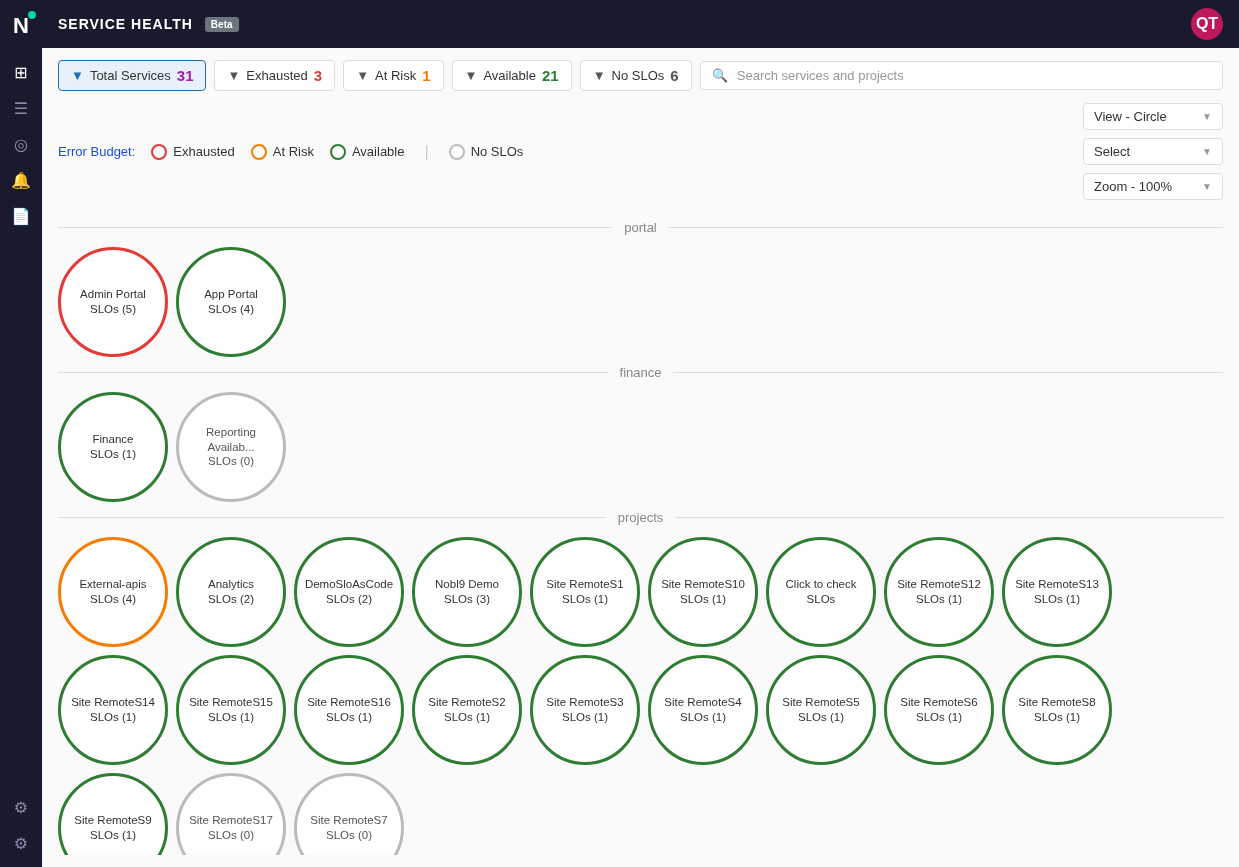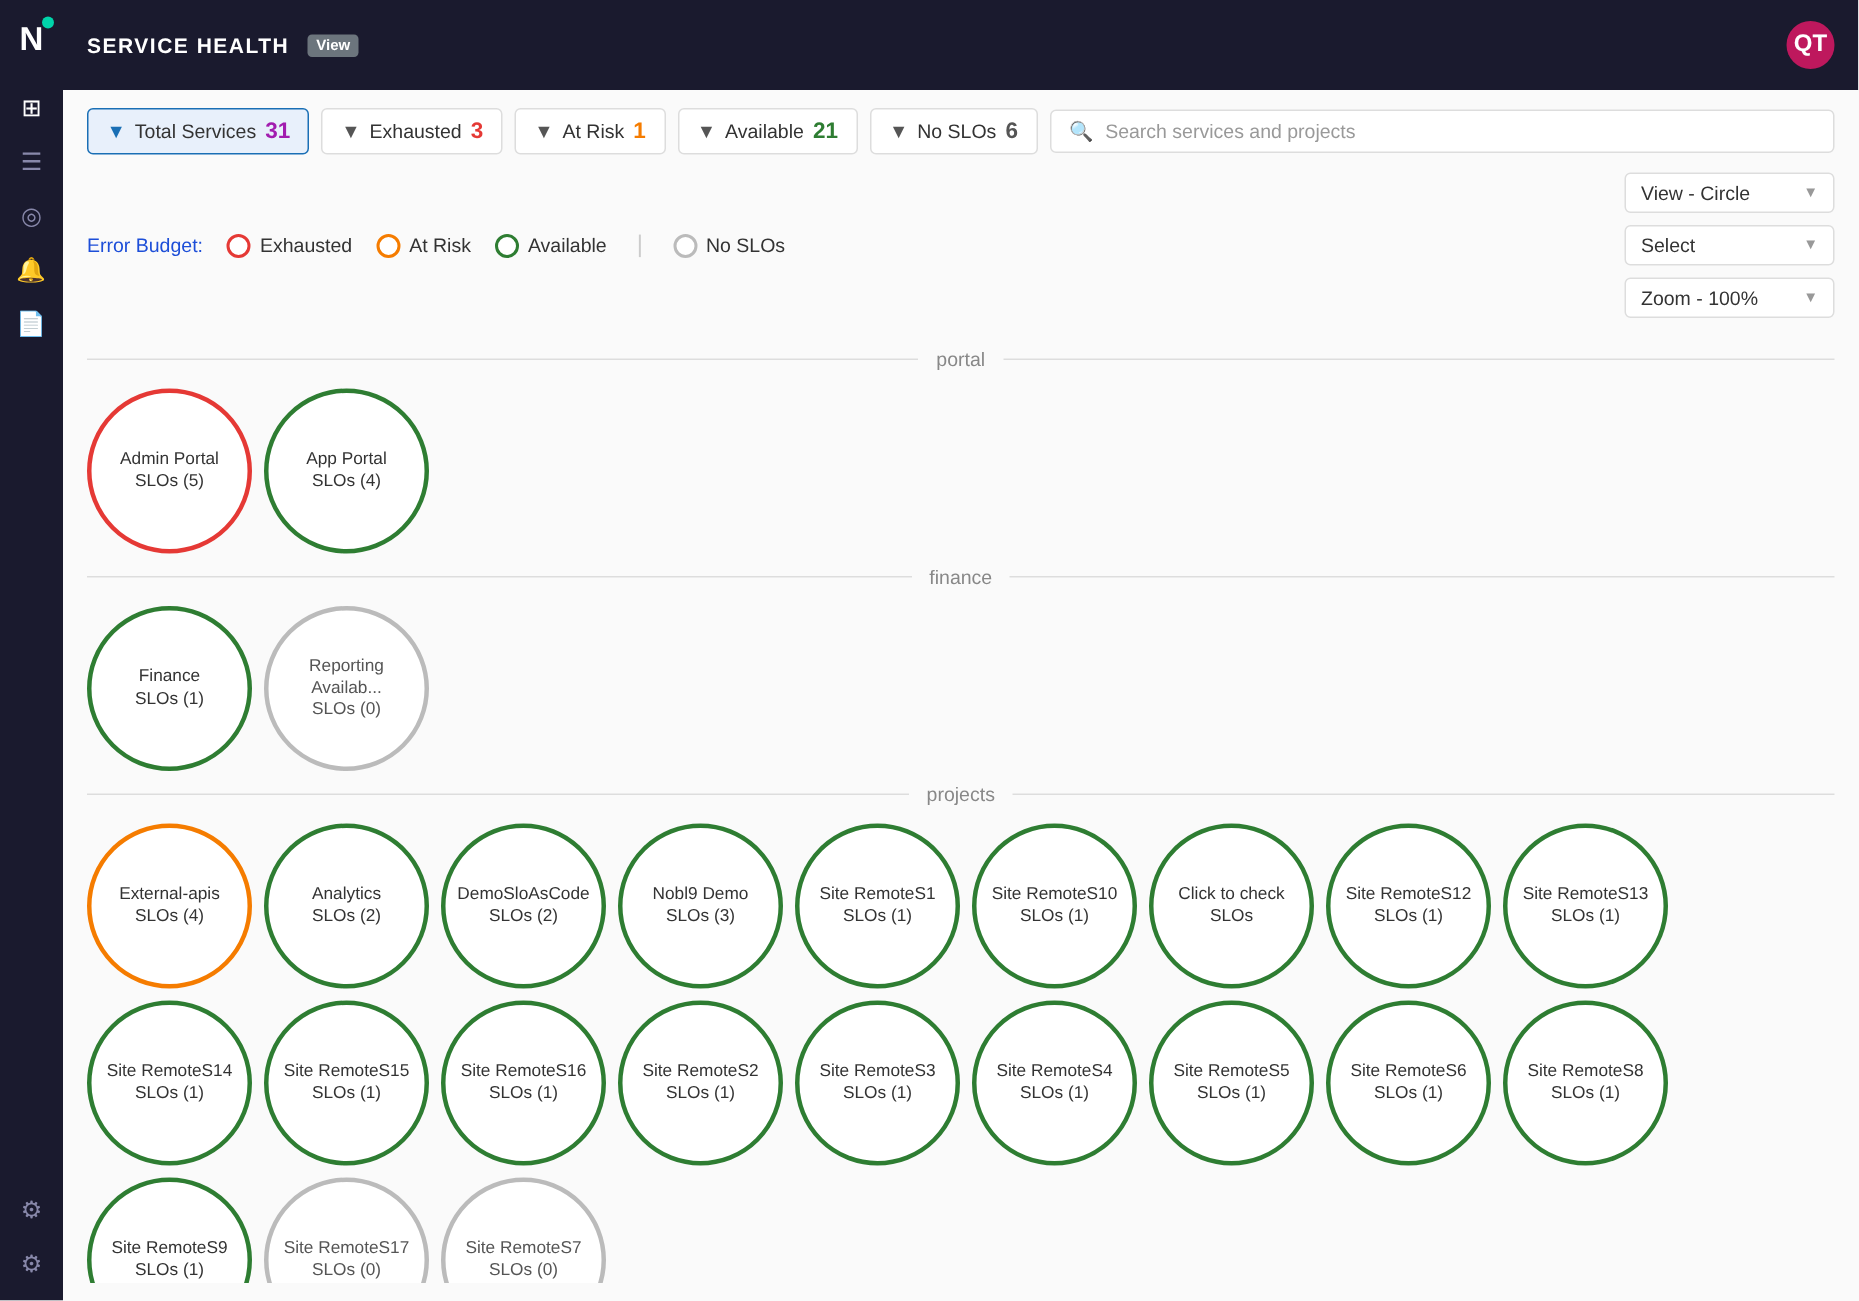--- a/index.html
+++ b/index.html
@@ -43,21 +43,21 @@
     .main {
       flex: 1;
       display: flex;
       flex-direction: column;
       overflow: hidden;
       background: white;
     }
 
     
     .header {
-      height: 60px;
+      height: 48px;
       background: #1a1a2e;
       display: flex;
       align-items: center;
       padding: 0 16px;
       gap: 12px;
       flex-shrink: 0;
     }
     .header-title {
       color: white;
       font-size: 14px;
@@ -266,21 +266,21 @@
   <div class="sidebar-icon">📄</div>
   <div style="flex:1;"></div>
   <div class="sidebar-icon">⚙</div>
   <div class="sidebar-icon">⚙</div>
 </div>
 
 <div class="main">
 
   <div class="header">
     <span class="header-title">SERVICE HEALTH</span>
-    <span class="beta-badge">View</span>
+    <span class="beta-badge">Beta</span>
     <div class="header-spacer"></div>
     <div class="user-avatar">QT</div>
   </div>
 
   <div class="content">
 
     <div class="filter-bar">
       <div class="filter-chip active">
         <span style="color:#1a6fb5;">▼</span>
         <span>Total Services</span>

